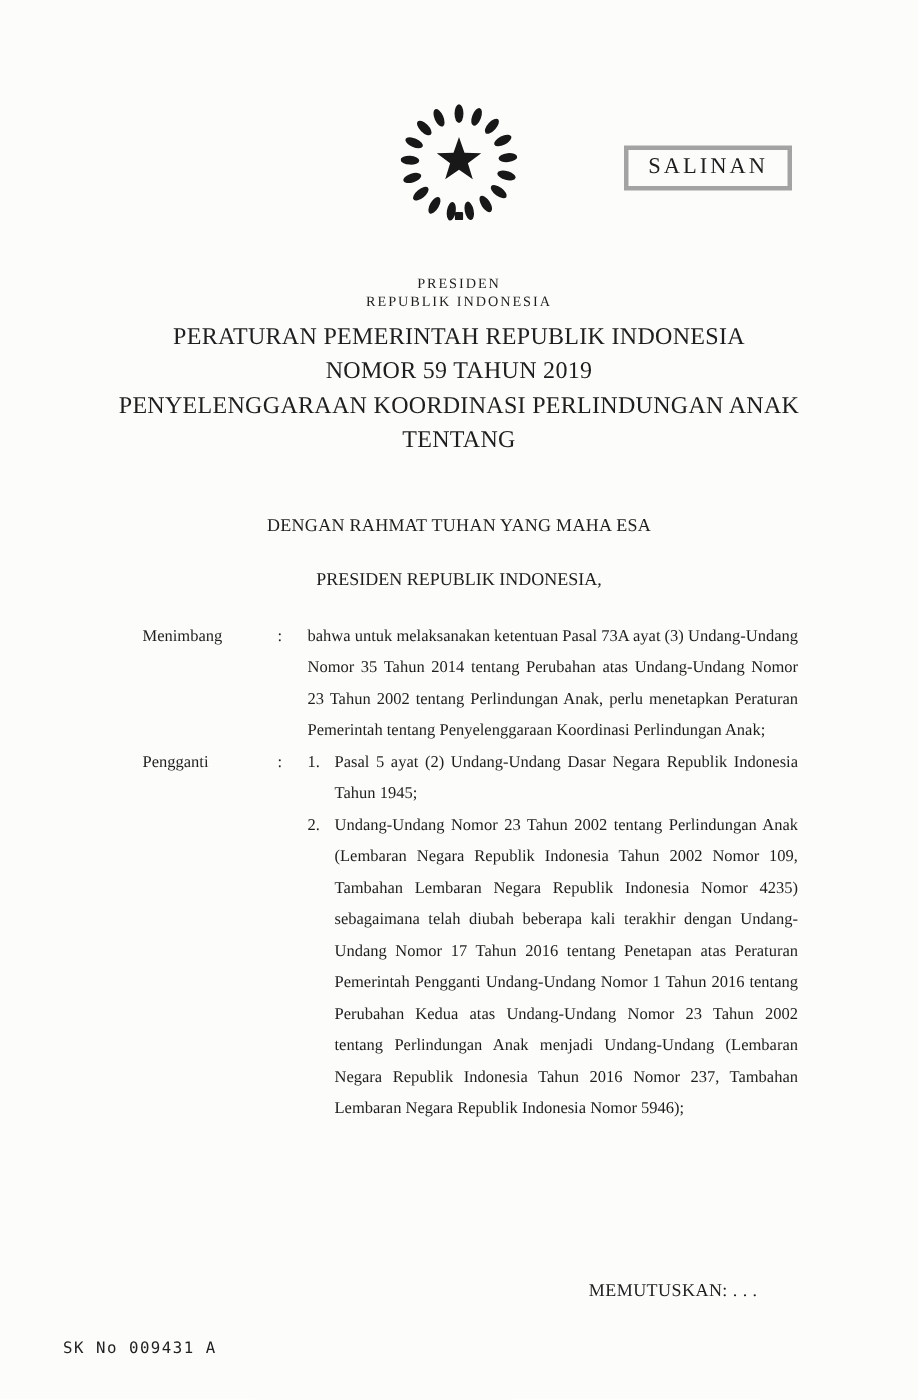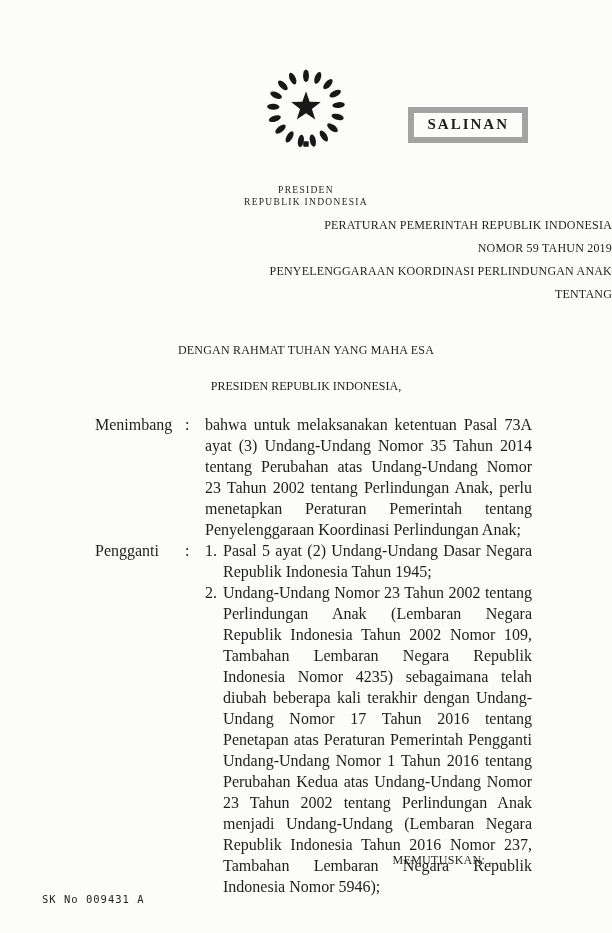--- a/index.html
+++ b/index.html
@@ -14,63 +14,63 @@
     overflow: hidden;
   }
   .emblem {
     position: absolute;
     top: 66px;
     left: 50%;
     transform: translateX(-50%);
   }
   .salinan {
     position: absolute;
-    top: 107px;
+    top: 97px;
     right: 84px;
-    border: 6px solid #a3a3a3;
+    border: 3px solid #a3a3a3;
     padding: 3px 13px 4px 13px;
     font-size: 15px;
-    font-weight: 700;
+    font-weight: 400;
     letter-spacing: 2px;
     background: #fcfcfa;
   }
   .letterhead {
     position: absolute;
     top: 165px;
     left: 0; right: 0;
     text-align: center;
     font-size: 9.5px;
     letter-spacing: 1.3px;
     line-height: 12px;
     margin-top: 19px;
   }
   .title-block {
     position: absolute;
     top: 219px;
     left: 0; right: 0;
-    text-align: right;
-    font-size: 12px;
+    text-align: center;
+    font-size: 16px;
     line-height: 12px;
   }
   .title-block > div { margin-bottom: 11px; letter-spacing: 0.2px; }
   .preamble {
     position: absolute;
     top: 344px;
     left: 0; right: 0;
     text-align: center;
     font-size: 12px;
     line-height: 12px;
   }
   .preamble .grace { margin-bottom: 24px; letter-spacing: 0.2px; }
   .clauses {
     position: absolute;
     top: 414px;
     left: 95px;
     width: 437px;
-    font-size: 16px;
+    font-size: 11px;
     line-height: 21px;
   }
   .clause {
     display: grid;
     grid-template-columns: 90px 20px 1fr;
     align-items: start;
   }
   .clabel { text-align: left; }
   .ccolon { text-align: left; }
   .just { text-align: justify; }

